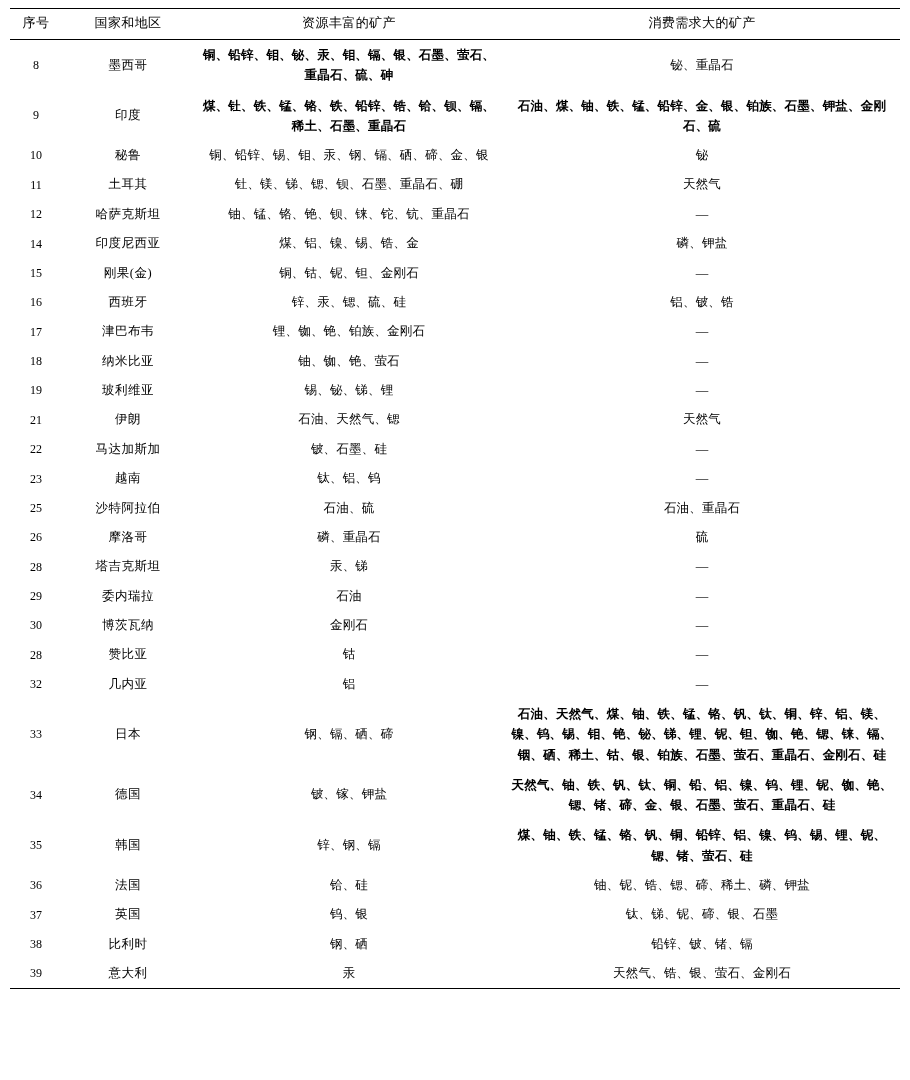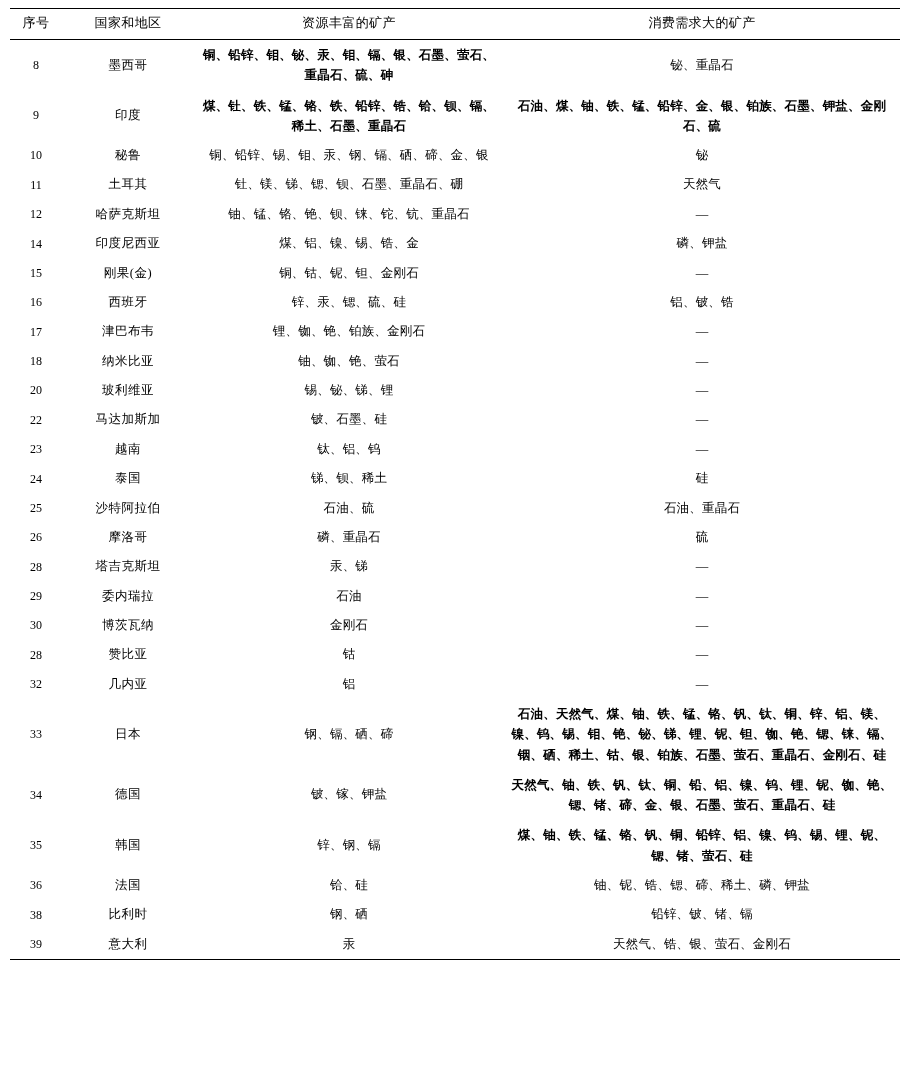--- a/index.html
+++ b/index.html
@@ -136,42 +136,42 @@
           <td class="rich">锂、铷、铯、铂族、金刚石</td>
           <td class="demand">—</td>
         </tr>
         <tr>
           <td class="idx">18</td>
           <td class="country">纳米比亚</td>
           <td class="rich">铀、铷、铯、萤石</td>
           <td class="demand">—</td>
         </tr>
         <tr>
-          <td class="idx">20</td>
+          <td class="idx">19</td>
           <td class="country">玻利维亚</td>
           <td class="rich">锡、铋、锑、锂</td>
           <td class="demand">—</td>
+        </tr>
+        <tr>
+          <td class="idx">21</td>
+          <td class="country">伊朗</td>
+          <td class="rich">石油、天然气、锶</td>
+          <td class="demand">天然气</td>
         </tr>
         <tr>
           <td class="idx">22</td>
           <td class="country">马达加斯加</td>
           <td class="rich">铍、石墨、硅</td>
           <td class="demand">—</td>
         </tr>
         <tr>
           <td class="idx">23</td>
           <td class="country">越南</td>
           <td class="rich">钛、铝、钨</td>
           <td class="demand">—</td>
-        </tr>
-        <tr>
-          <td class="idx">24</td>
-          <td class="country">泰国</td>
-          <td class="rich">锑、钡、稀土</td>
-          <td class="demand">硅</td>
         </tr>
         <tr>
           <td class="idx">25</td>
           <td class="country">沙特阿拉伯</td>
           <td class="rich">石油、硫</td>
           <td class="demand">石油、重晶石</td>
         </tr>
         <tr>
           <td class="idx">26</td>
           <td class="country">摩洛哥</td>
@@ -224,20 +224,26 @@
           <td class="idx">35</td>
           <td class="country">韩国</td>
           <td class="rich">锌、钢、镉</td>
           <td class="demand multiline">煤、铀、铁、锰、铬、钒、铜、铅锌、铝、镍、钨、锡、锂、铌、锶、锗、萤石、硅</td>
         </tr>
         <tr>
           <td class="idx">36</td>
           <td class="country">法国</td>
           <td class="rich">铪、硅</td>
           <td class="demand">铀、铌、锆、锶、碲、稀土、磷、钾盐</td>
+        </tr>
+        <tr>
+          <td class="idx">37</td>
+          <td class="country">英国</td>
+          <td class="rich">钨、银</td>
+          <td class="demand">钛、锑、铌、碲、银、石墨</td>
         </tr>
         <tr>
           <td class="idx">38</td>
           <td class="country">比利时</td>
           <td class="rich">钢、硒</td>
           <td class="demand">铅锌、铍、锗、镉</td>
         </tr>
         <tr>
           <td class="idx">39</td>
           <td class="country">意大利</td>

